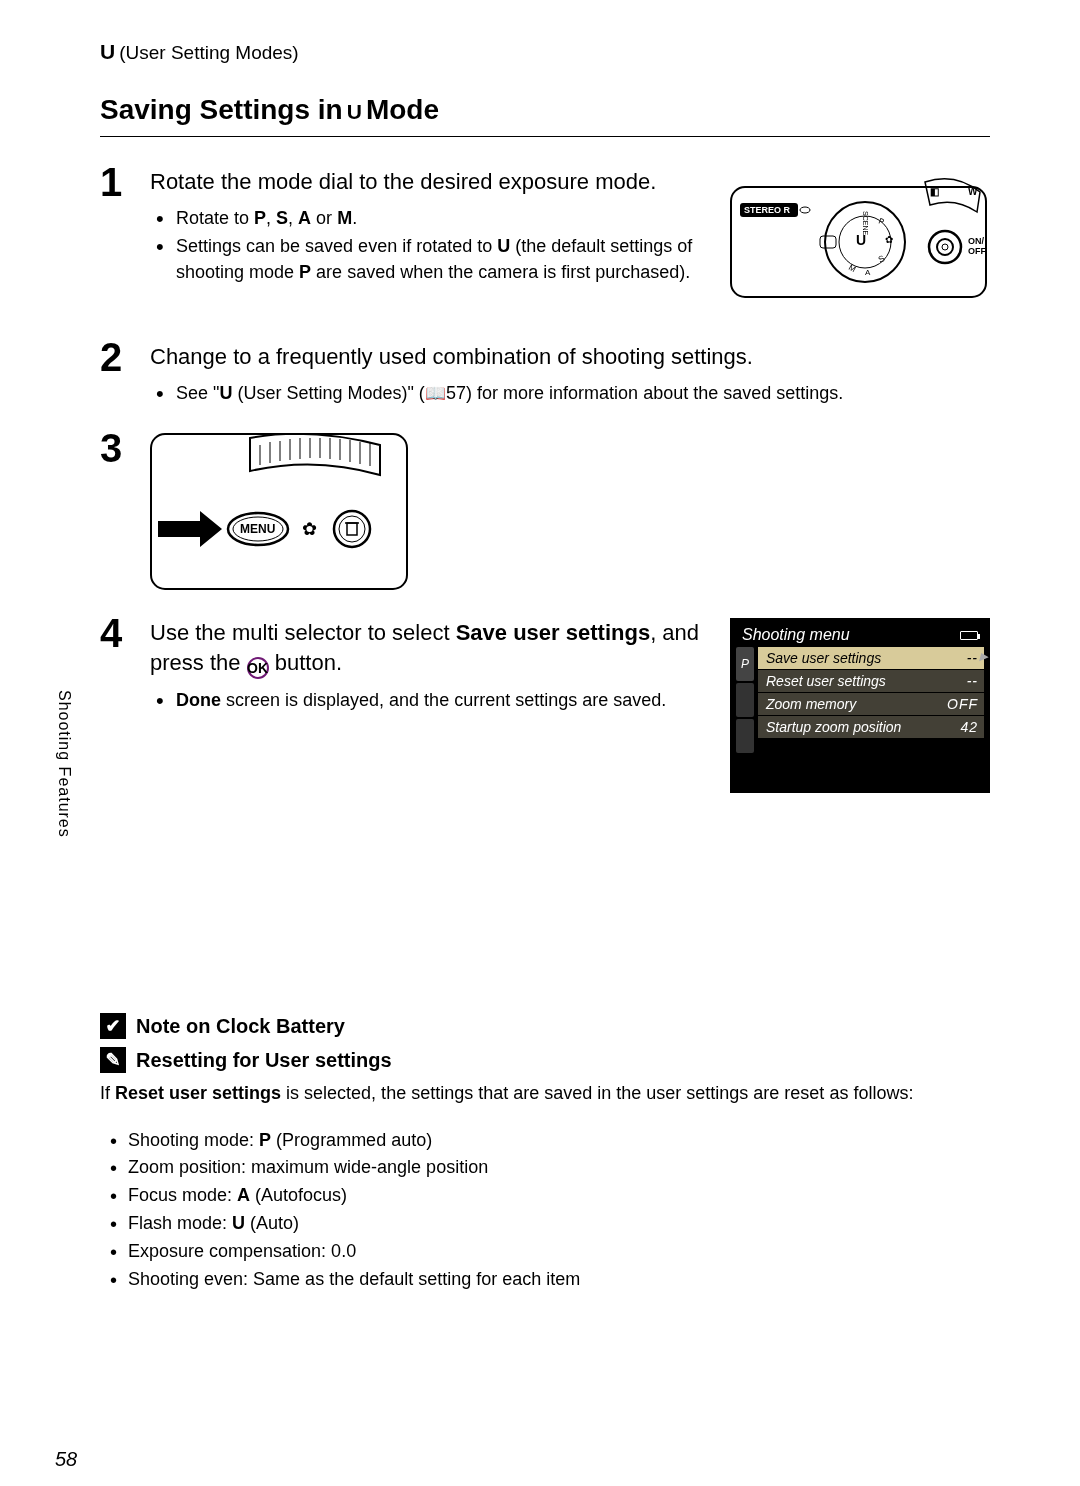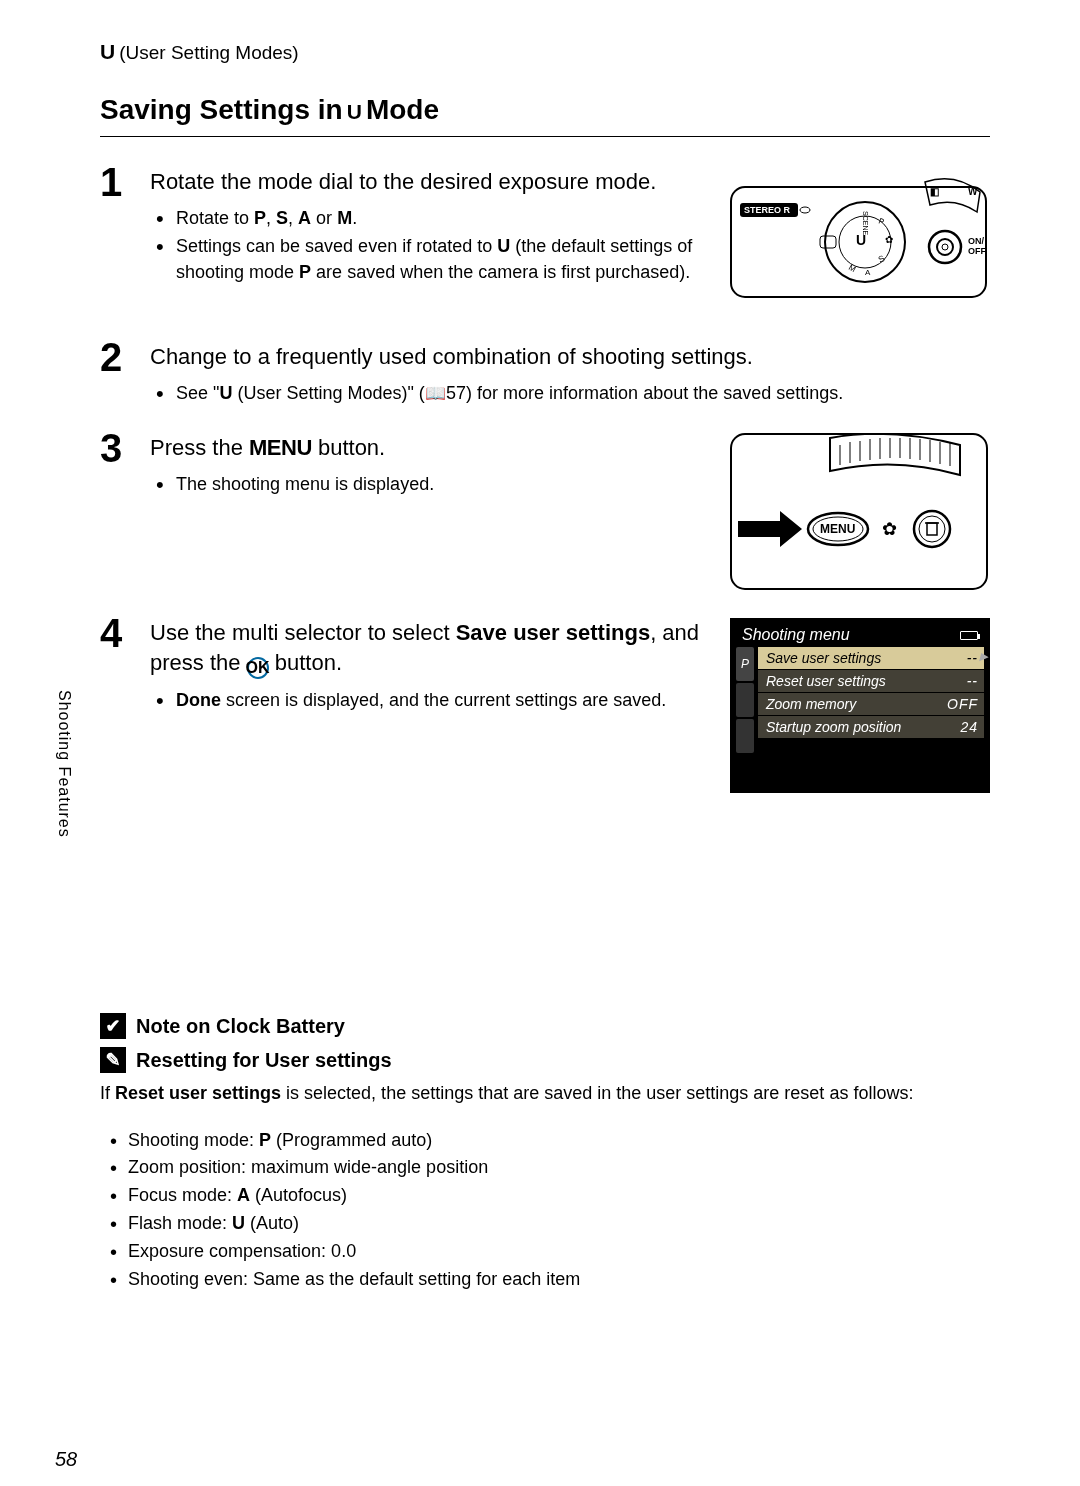--- a/index.html
+++ b/index.html
@@ -68,23 +68,23 @@
     position: absolute;
     left: 0;
     font-size: 22px;
     top: -2px;
   }
   .mono-bold { font-weight: bold; font-family: Arial, sans-serif; }
   .menu-txt { font-family: 'Arial Narrow', Arial, sans-serif; font-weight: bold; letter-spacing: -0.5px; }
   .book-icon { font-size: 17px; }
   .ok-circle {
     display: inline-flex; width: 22px; height: 22px;
-    border: 2px solid #0369a1; border-radius: 50%;
+    border: 2px solid #701a75; border-radius: 50%;
     align-items: center; justify-content: center;
-    font-size: 16px; font-weight: bold; vertical-align: -3px;
+    font-size: 14px; font-weight: bold; vertical-align: -3px;
   }
   
   .side-tab {
     position: absolute;
     left: 55px;
     top: 690px;
     writing-mode: vertical-rl;
     font-size: 16px;
     letter-spacing: 1px;
   }
@@ -235,28 +235,20 @@
           <li>
             <span>See "</span><span class="mono-bold">U</span><span> (User Setting Modes)" (</span><span class="book-icon">📖</span><span>57</span><span>) for more information about the saved settings.</span>
           </li>
         </ul>
       </div>
     </div>
 
     <div class="step">
       <div class="step-num">3</div>
       <div class="step-body with-image">
-        <div class="step-text-col">
-          <div class="step-head">
-            <span>Press the </span><span class="menu-txt">MENU</span><span> button.</span>
-          </div>
-          <ul class="sub-list">
-            <li>The shooting menu is displayed.</li>
-          </ul>
-        </div>
         <div class="illus-box cam-back">
           <svg width="260" height="160" viewBox="0 0 260 160">
             <rect x="1" y="1" width="256" height="155" rx="14" fill="none" stroke="#000" stroke-width="2"></rect>
 
             <polygon points="8,88 50,88 50,78 72,96 50,114 50,104 8,104" fill="#000"></polygon>
 
             <ellipse cx="108" cy="96" rx="30" ry="16" fill="none" stroke="#000" stroke-width="2.5"></ellipse>
             <ellipse cx="108" cy="96" rx="25" ry="12" fill="none" stroke="#000" stroke-width="1"></ellipse>
             <text x="90" y="100" font-size="12" font-weight="bold">MENU</text>
 
@@ -319,21 +311,21 @@
               <div class="sm-row">
                 <span>Reset user settings</span>
                   <span class="val">--</span>
               </div>
               <div class="sm-row">
                 <span>Zoom memory</span>
                   <span class="val">OFF</span>
               </div>
               <div class="sm-row">
                 <span>Startup zoom position</span>
-                  <span class="val">24</span>
+                  <span class="val">42</span>
               </div>
             </div>
           </div>
           <span class="sm-arrow">▶</span>
         </div>
       </div>
     </div>
 
   </div>
 

